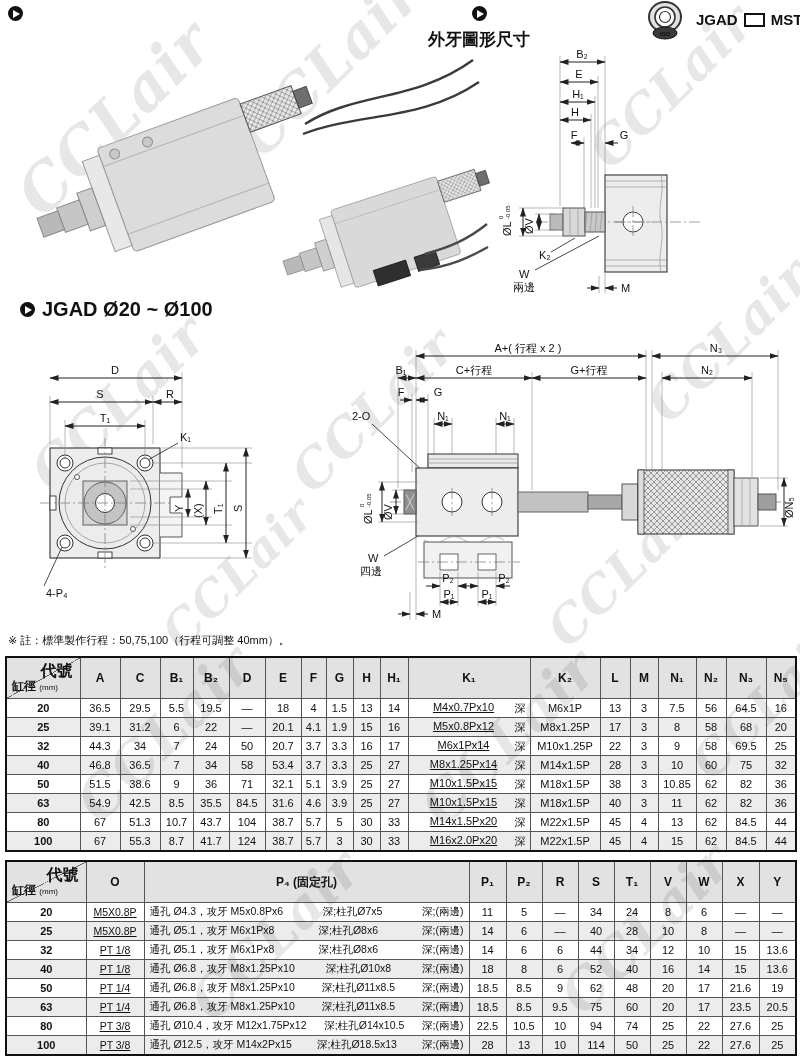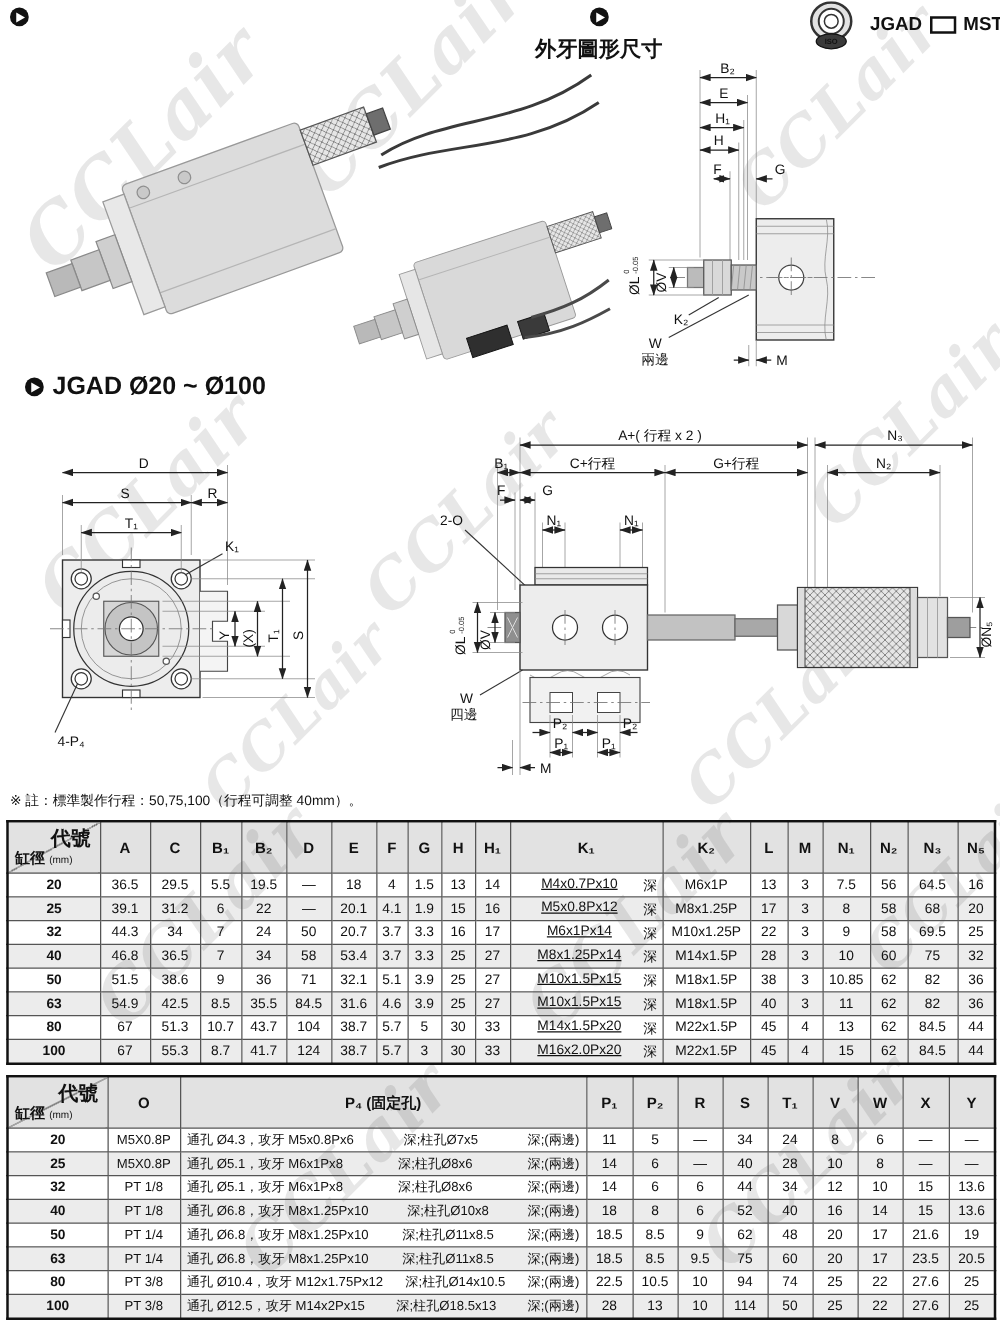--- a/index.html
+++ b/index.html
@@ -26,21 +26,21 @@
   td.bore{font-weight:bold;}
   th.corner{position:relative;background-image:linear-gradient(to bottom right,
       transparent 49.4%, #666 49.4%, #666 50.6%, transparent 50.6%);}
   .corner .ct{position:absolute;top:3px;right:7px;font-size:16px;}
   .corner .cb{position:absolute;bottom:3px;left:5px;font-size:12px;}
   .corner .cu{font-size:8px;font-weight:normal;}
   .k1cell{text-align:center;padding:0 4px;text-decoration:underline;}
   .k1cell .rgt{float:right;}
   .p4cell{padding:0 5px;font-size:10.5px;}
   .p4cell .fr{display:flex;justify-content:space-between;gap:4px;}
-  .ocell{font-size:10.5px;}
+  .ocell{font-size:10.5px;text-decoration:underline;}
   
   svg{font-family:"Liberation Sans","DejaVu Sans",sans-serif;}
   svg text{font-size:11px;fill:#111;}
   svg text.sm{font-size:6px;}
   .dim{stroke:#222;stroke-width:1;}
   .ext{stroke:#888;stroke-width:.6;}
   .cl{stroke:#777;stroke-width:.7;stroke-dasharray:11 3 2 3;}
   .outl{stroke:#333;stroke-width:1.1;fill:#ededed;}
   .thin{stroke:#888;stroke-width:.6;fill:none;}
   .lead{stroke:#333;stroke-width:.9;fill:none;}

